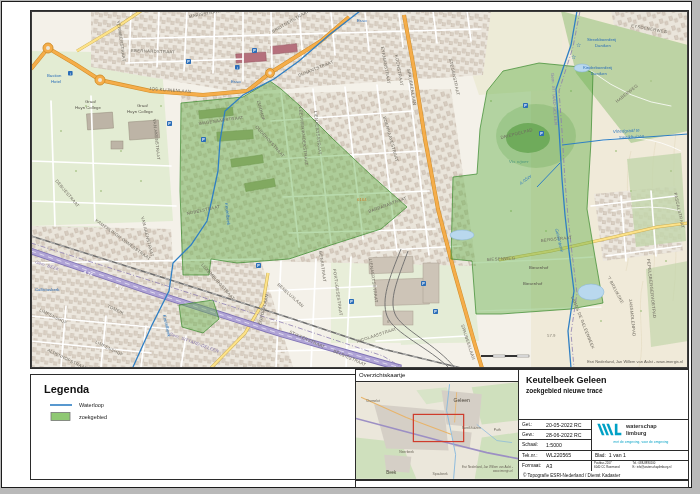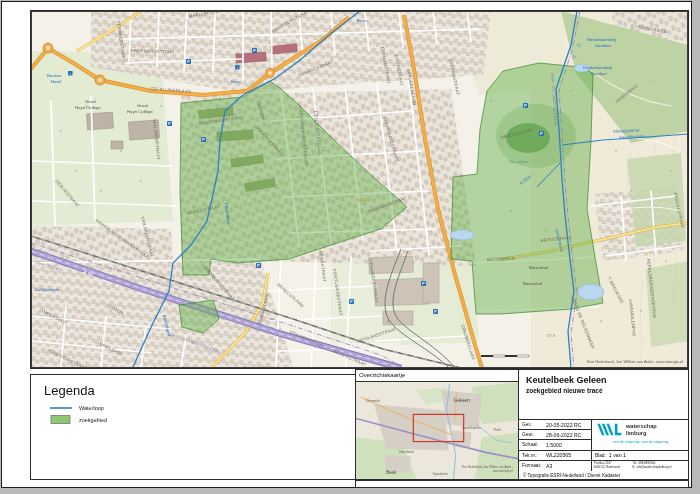--- a/index.html
+++ b/index.html
@@ -1,21 +1,21 @@
 <!DOCTYPE html>
 <html><head>
 <meta charset="utf-8">
 <style>
   html,body{margin:0;padding:0;background:#b9b9b9;font-family:"Liberation Sans",sans-serif;}
   .stage{position:relative;width:700px;height:494px;overflow:hidden;background:#b9b9b9;}
   .page{position:absolute;left:1px;top:1px;width:691px;height:487px;background:#ffffff;border:1px solid #1c1c1c;box-sizing:border-box;}
   .panel{position:absolute;border:1px solid #2b2b2b;background:#fff;box-sizing:border-box;}
   .map-frame{left:28px;top:8px;width:659px;height:359px;overflow:hidden;}
   .legend-box{left:28px;top:372px;width:326px;height:106px;}
-  .legend-title{font-size:13px;font-weight:normal;color:#111;padding:8px 0 0 13px;}
+  .legend-title{font-size:11px;font-weight:bold;color:#111;padding:8px 0 0 13px;}
   .legend-items{margin:7px 0 0 19px;}
   .legend-item{display:flex;align-items:center;margin-bottom:4px;}
   .legend-item .lab{font-size:5.5px;color:#222;margin-left:7px;}
   .ov-box{left:353px;top:367px;width:164px;height:111px;}
   .ov-title{height:11px;line-height:11px;border-bottom:1px solid #2b2b2b;font-size:6px;color:#111;padding-left:3px;}
   .tb{left:516px;top:367px;width:171px;height:111px;}
   .tb-title-area{height:50px;border-bottom:1px solid #2b2b2b;padding:5px 0 0 7px;box-sizing:border-box;}
   .tb-title{font-size:9px;font-weight:bold;color:#111;}
   .tb-sub{font-size:6.5px;font-weight:bold;color:#111;margin-top:2px;}
   .tb-cols{display:flex;height:51px;}

